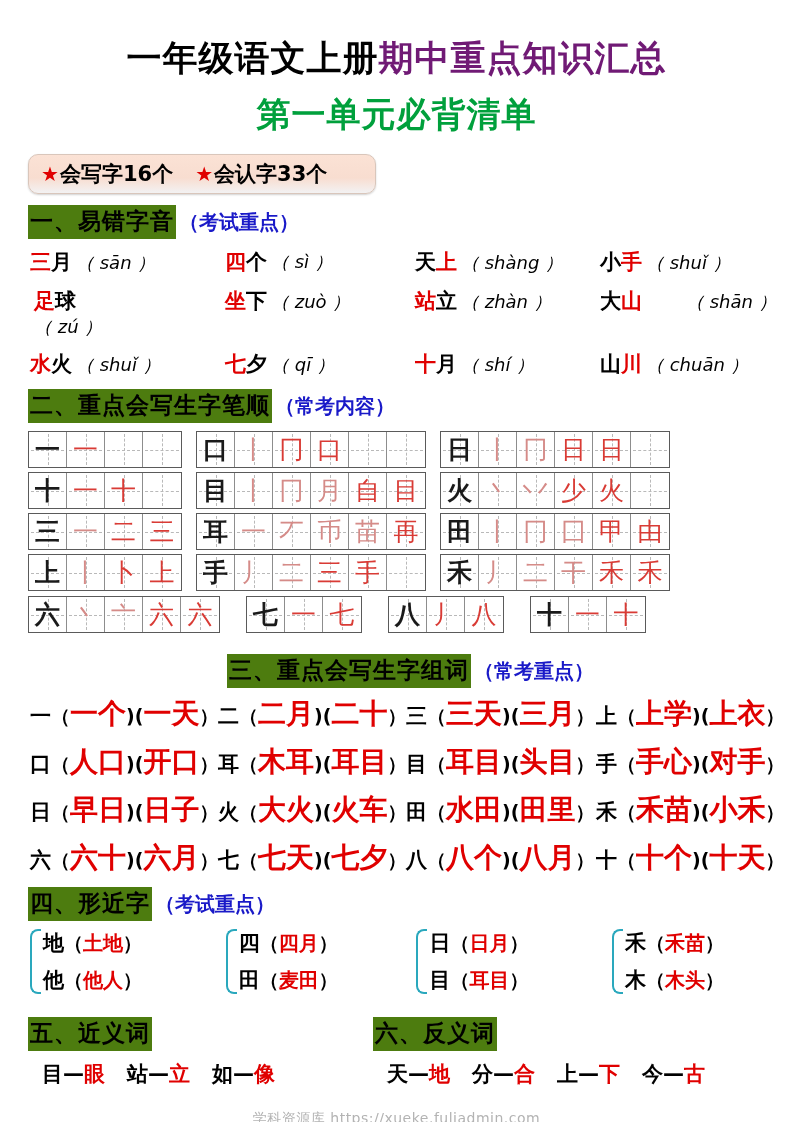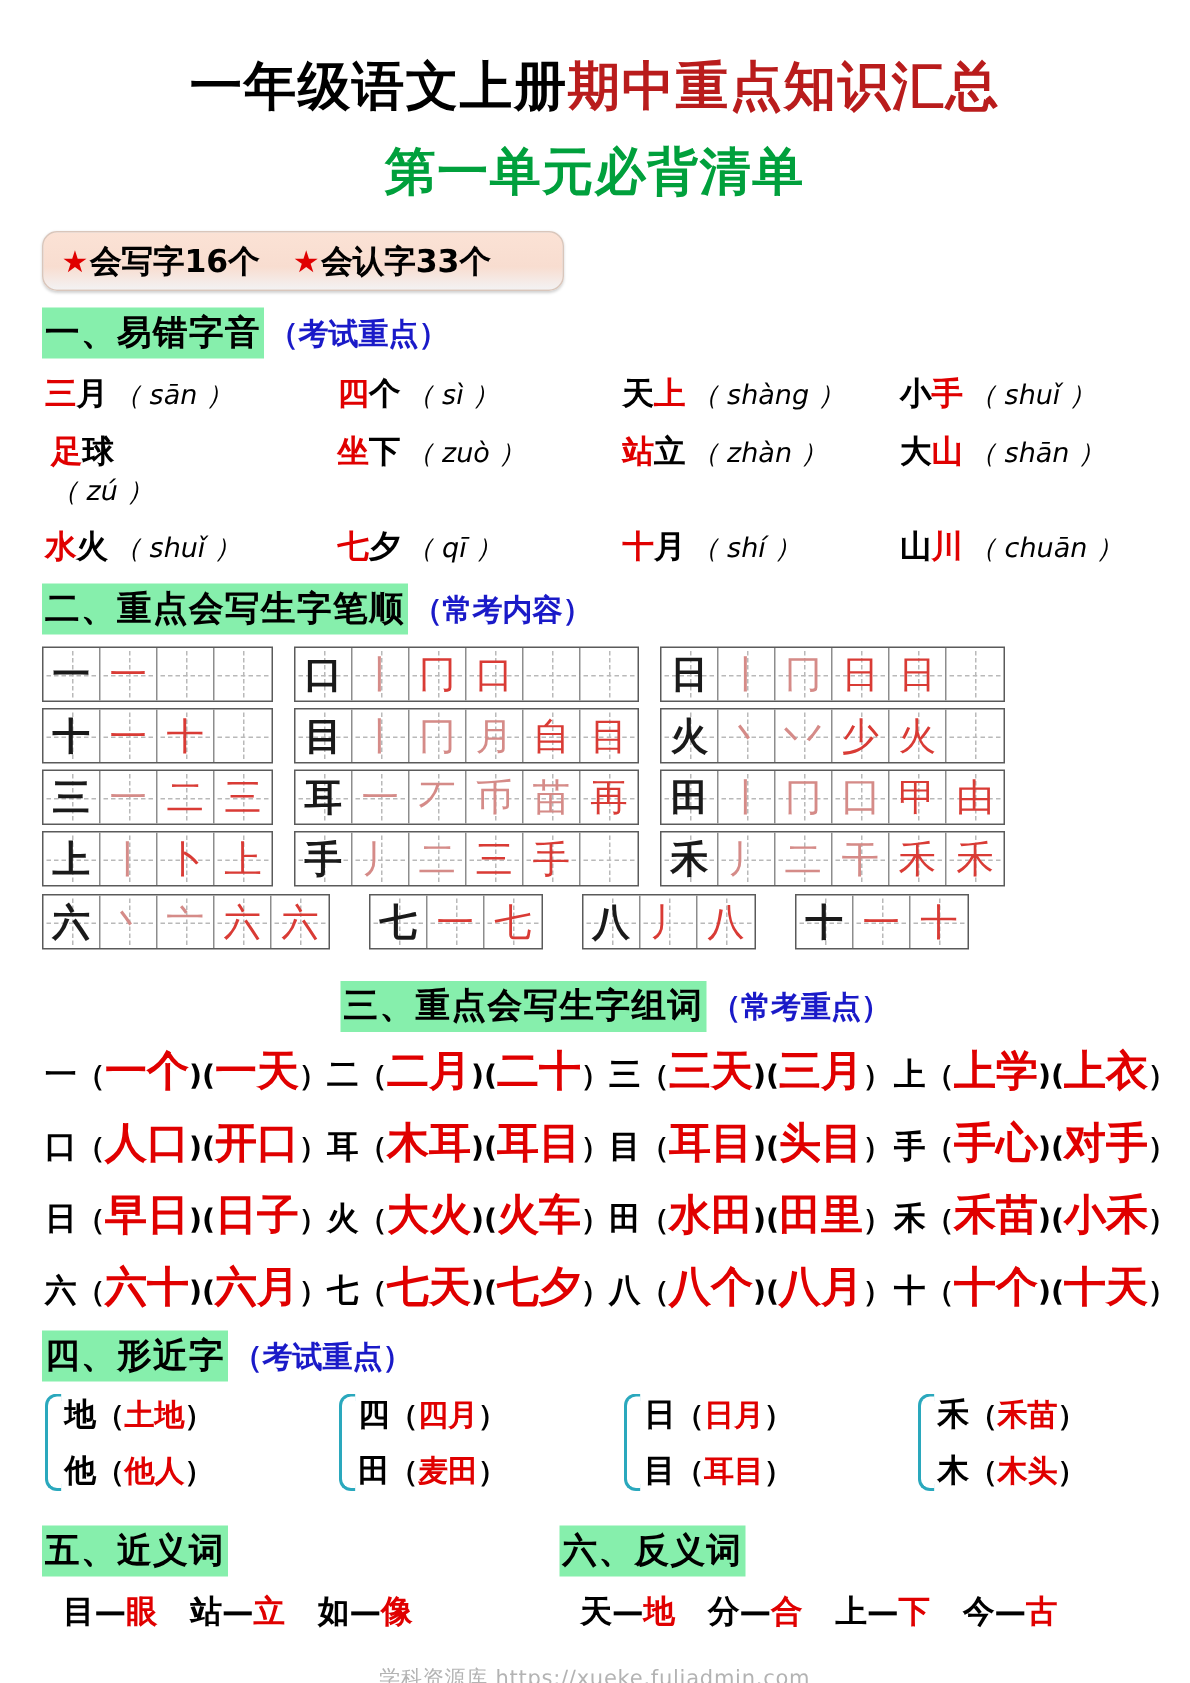--- a/index.html
+++ b/index.html
@@ -27,21 +27,21 @@
   .title-main {
     text-align: center;
     font-size: 35px;
     font-weight: bold;
     letter-spacing: 1px;
     margin: 38px 0 0 0;
     line-height: 1.15;
     white-space: nowrap;
   }
   .title-black { color: #000000; }
-  .title-red { color: #b91c1c; margin-top: 17px; }
+  .title-red { color: #701a75; margin-top: 17px; }
   .title-sub {
     text-align: center;
     font-size: 34px;
     font-weight: bold;
     color: #00a03c;
     margin: 14px 0 0 0;
     letter-spacing: 1px;
   }
 
   
@@ -73,21 +73,21 @@
   }
 
   
   .sec-head {
     margin: 11px 0 0 28px;
     display: flex;
     align-items: baseline;
     white-space: nowrap;
   }
   .sec-head .hl {
-    background: #86efac;
+    background: #4d7c0f;
     font-size: 23px;
     font-weight: bold;
     color: #000;
     padding: 1px 2px 2px 2px;
     letter-spacing: 1px;
   }
   .sec-head .note {
     color: #1a1ac8;
     font-size: 20px;
     font-weight: bold;
@@ -269,21 +269,21 @@
   <div class="sec-head">
     <span class="hl">一、易错字音</span>
     <span class="note">（考试重点）</span>
   </div>
   <div class="pinyin-block" id="pinyin-list">
       <div class="pinyin-row">
         <span class="pinyin-cell" style="width: 195px;">
           <span class="word"><span class="ch-red">三</span><span class="ch-black">月</span></span>
           <span class="py">（ sān ）</span>
         </span>
-        <span class="pinyin-cell" style="width: 190px;">
+        <span class="pinyin-cell" style="width: 190px; align-items: center;">
           <span class="word"><span class="ch-red">四</span><span class="ch-black">个</span></span>
           <span class="py">（ sì ）</span>
         </span>
         <span class="pinyin-cell" style="width: 185px;">
           <span class="word"><span class="ch-black">天</span><span class="ch-red">上</span></span>
           <span class="py">（ shàng ）</span>
         </span>
         <span class="pinyin-cell" style="width: 175px;">
           <span class="word"><span class="ch-black">小</span><span class="ch-red">手</span></span>
           <span class="py">（ shuǐ ）</span>
@@ -295,21 +295,21 @@
           <span class="py">（ zú ）</span>
         </span>
         <span class="pinyin-cell" style="width: 190px;">
           <span class="word"><span class="ch-red">坐</span><span class="ch-black">下</span></span>
           <span class="py">（ zuò ）</span>
         </span>
         <span class="pinyin-cell" style="width: 185px;">
           <span class="word"><span class="ch-red">站</span><span class="ch-black">立</span></span>
           <span class="py">（ zhàn ）</span>
         </span>
-        <span class="pinyin-cell" style="width: 175px;">
+        <span class="pinyin-cell" style="width: 175px; gap: 40px;">
           <span class="word"><span class="ch-black">大</span><span class="ch-red">山</span></span>
           <span class="py">（ shān ）</span>
         </span>
       </div>
       <div class="pinyin-row">
         <span class="pinyin-cell" style="width: 195px;">
           <span class="word"><span class="ch-red">水</span><span class="ch-black">火</span></span>
           <span class="py">（ shuǐ ）</span>
         </span>
         <span class="pinyin-cell" style="width: 190px;">

